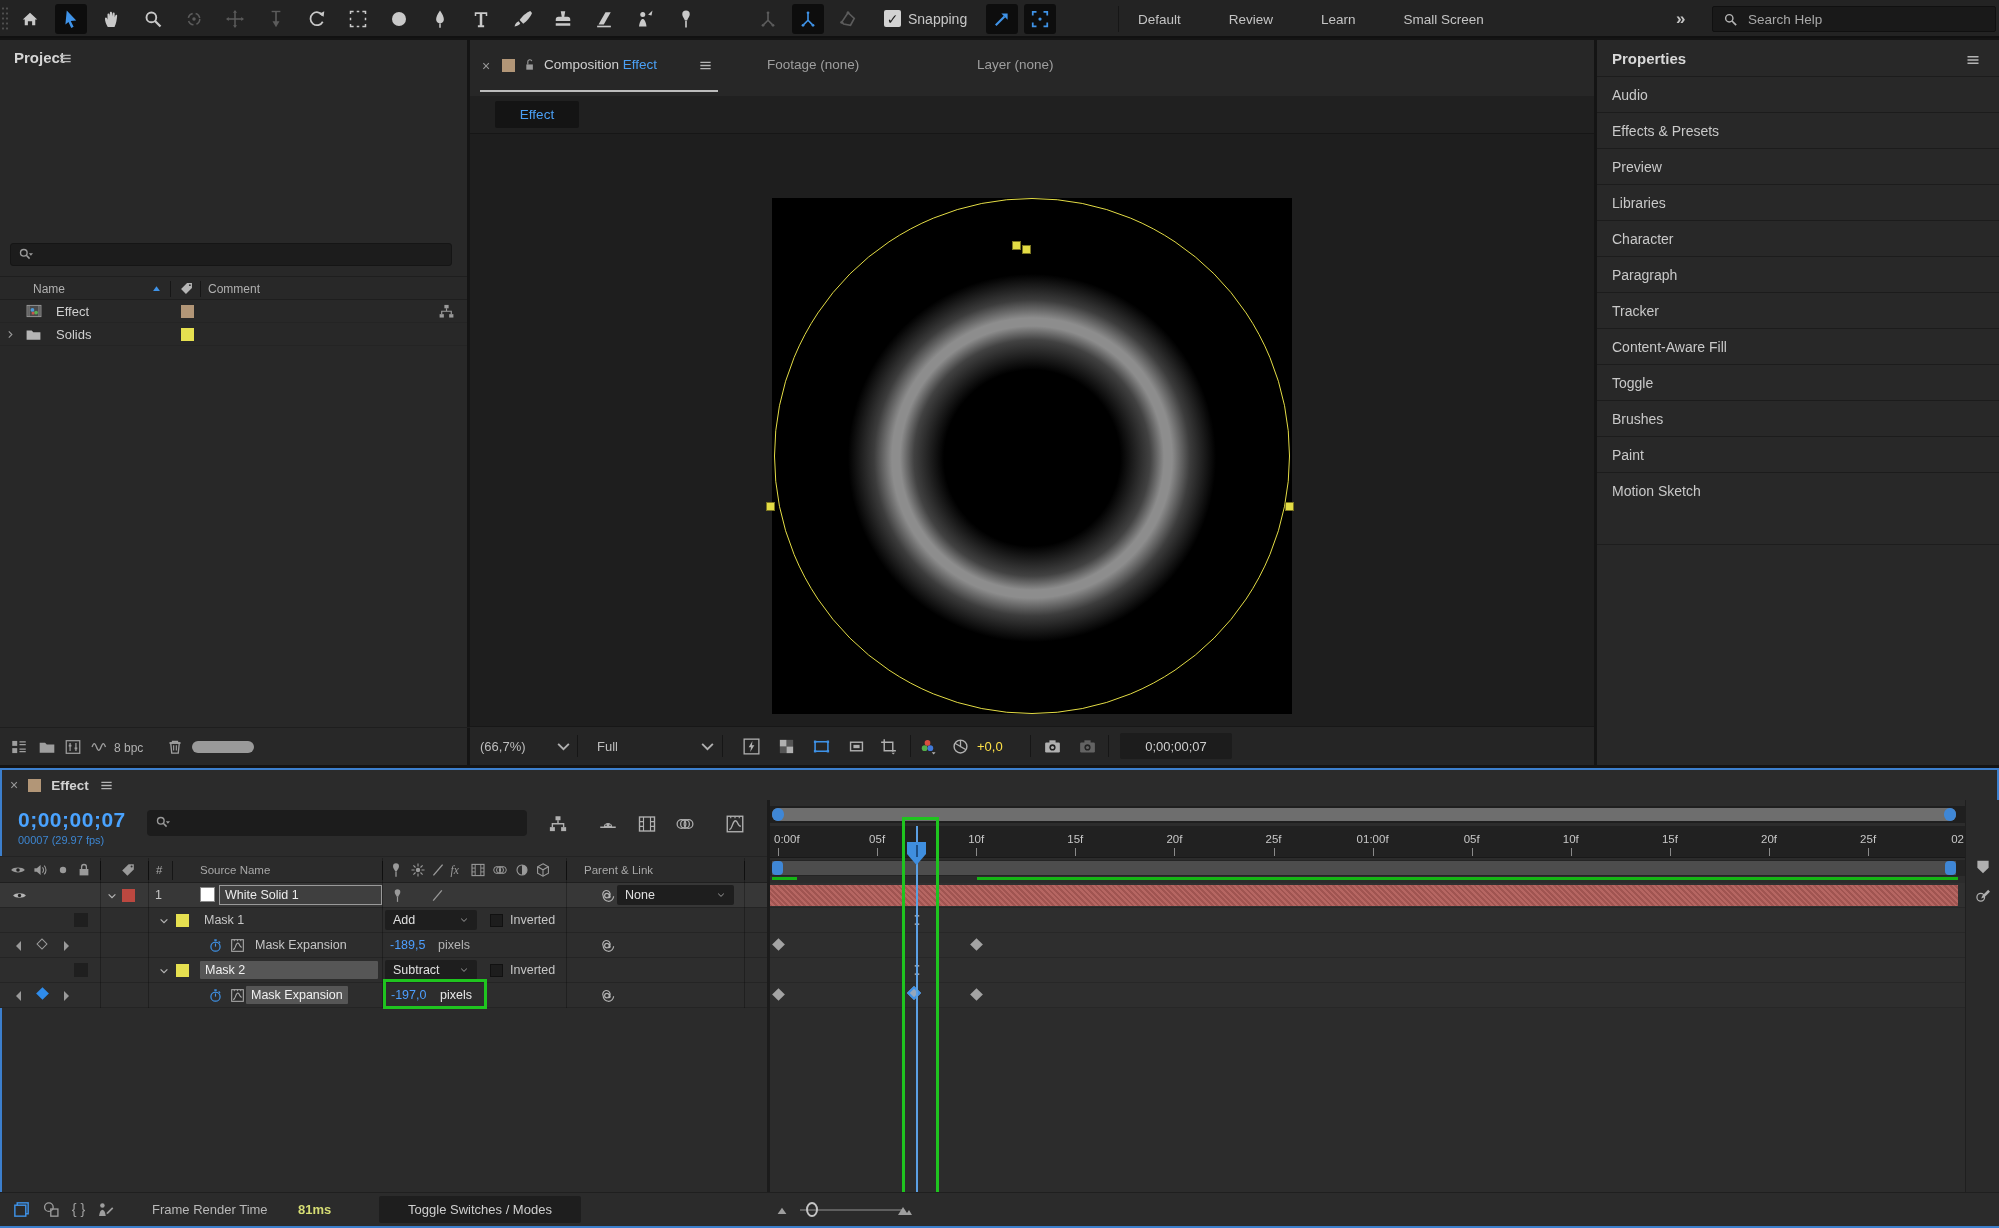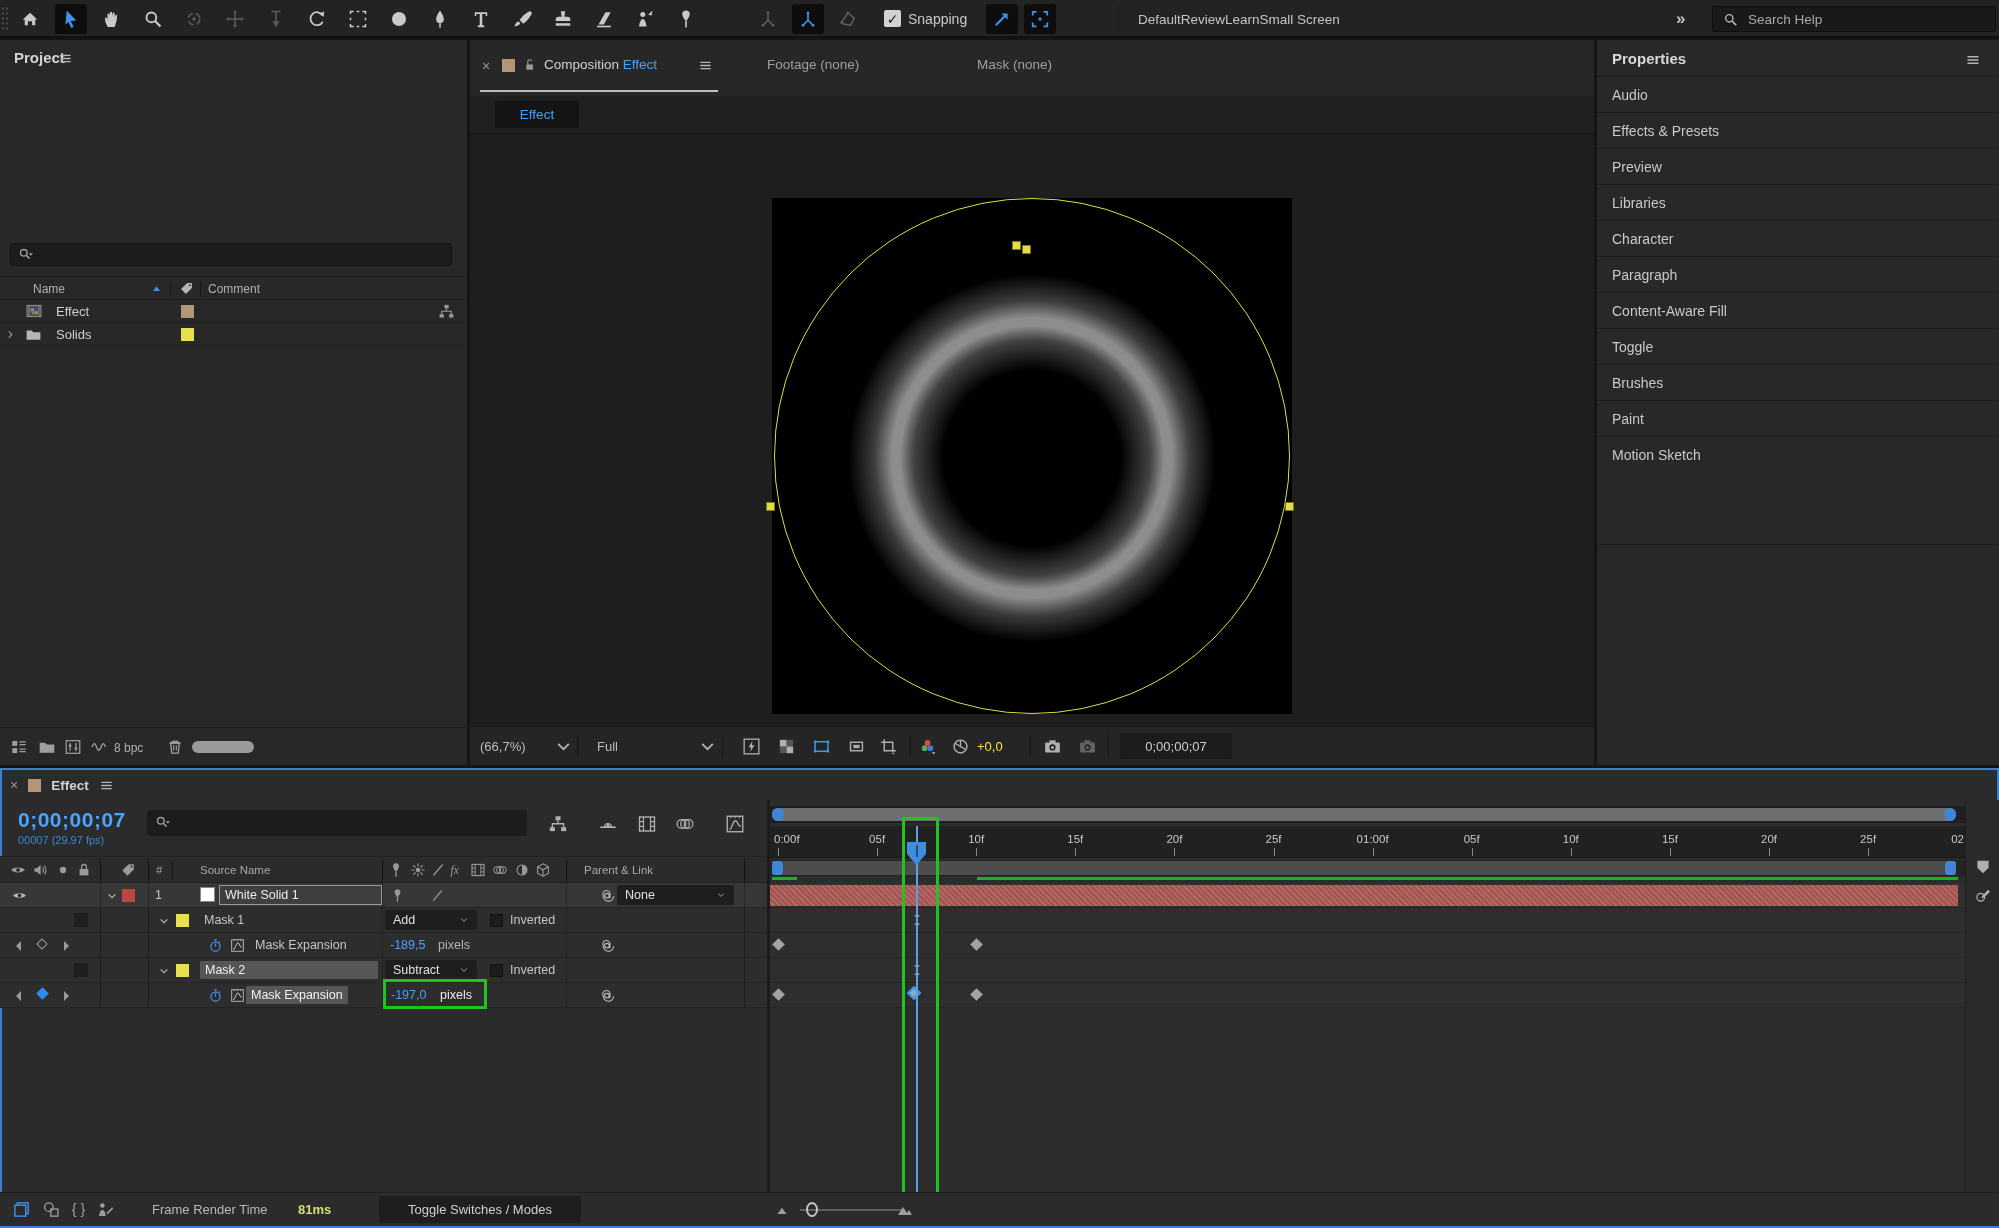--- a/index.html
+++ b/index.html
@@ -22,21 +22,21 @@
   .tool.active { background:#0d0d0d; color:#3f93e8; }
   .tool.disabled { color:#5c5c5c; }
   #mask-tools { left:752px; top:3px; height:32px; display:flex; align-items:center; gap:8px; position:absolute; }
   #snap-check { left:884px; top:10px; width:17px; height:17px; background:#d2d2d2; border-radius:2px;
     color:#1c1c1c; font-size:14px; font-weight:bold; display:flex; align-items:center; justify-content:center; }
   #snap-label { left:908px; top:11px; color:#c8c8c8; font-size:14px; }
   .snaptile { position:absolute; top:4px; width:32px; height:30px; background:#0d0d0d; border-radius:3px;
     display:flex; align-items:center; justify-content:center; color:#3f93e8; }
   .snaptile .icon { width:20px; height:20px; }
   #ws-sep { left:1118px; top:6px; height:26px; }
-  #workspaces { left:1138px; top:0; height:38px; display:flex; align-items:center; position:absolute; }
+  #workspaces { left:1138px; top:0; height:38px; display:flex; align-items:center; gap:48px; position:absolute; }
   .ws { color:#c4c4c4; font-size:13.5px; }
   #overflow { left:1676px; top:9px; color:#c4c4c4; font-size:17px; font-weight:bold; }
   #help-search { left:1712px; top:6px; width:284px; height:26px; background:#191919; border:1px solid #101010;
     border-radius:2px; display:flex; align-items:center; gap:10px; padding:0 10px; color:#a8a8a8; }
   #help-search .icon { width:15px; height:15px; color:#b5b5b5; }
   #help-search span { font-size:13.5px; }
 
   
   #project { left:0; top:40px; width:467px; height:725px; background:#282828; }
   #project-title { left:14px; top:9px; color:#d5d5d5; font-size:15px; font-weight:bold; }
@@ -490,21 +490,21 @@
         <span>Composition</span>
         <span style="color:#4ba0f5">Effect</span>
       </span>
       <span class="icon abs" style="left:228px;top:18px;width:15px;height:15px;color:#b5b5b5">
           <svg viewBox="0 0 16 16">
             <path d="M2.5 4.7h11M2.5 8h11M2.5 11.3h11" stroke="currentColor" stroke-width="1.4"></path>
           </svg>
         </span>
       <div id="comp-tab-underline"></div>
       <span class="abs" style="left:297px;top:17px;color:#9f9f9f;font-size:13.5px">Footage (none)</span>
-      <span class="abs" style="left:507px;top:17px;color:#9f9f9f;font-size:13.5px">Mask (none)</span>
+      <span class="abs" style="left:507px;top:17px;color:#9f9f9f;font-size:13.5px">Layer (none)</span>
     </div>
     <div id="comp-bread">
       <div id="bread-btn">Effect</div>
     </div>
     <div id="viewer">
       <div id="comp-black"></div>
       <div id="ring"></div>
       <div id="mask-ellipse"></div>
       <span class="handle" style="left:542px;top:107px"></span>
       <span class="handle" style="left:552px;top:111px"></span>
@@ -619,20 +619,23 @@
           <span>Preview</span>
         </div>
         <div class="prop-row">
           <span>Libraries</span>
         </div>
         <div class="prop-row">
           <span>Character</span>
         </div>
         <div class="prop-row">
           <span>Paragraph</span>
+        </div>
+        <div class="prop-row">
+          <span>Tracker</span>
         </div>
         <div class="prop-row">
           <span>Content-Aware Fill</span>
         </div>
         <div class="prop-row">
           <span>Toggle</span>
         </div>
         <div class="prop-row">
           <span>Brushes</span>
         </div>

